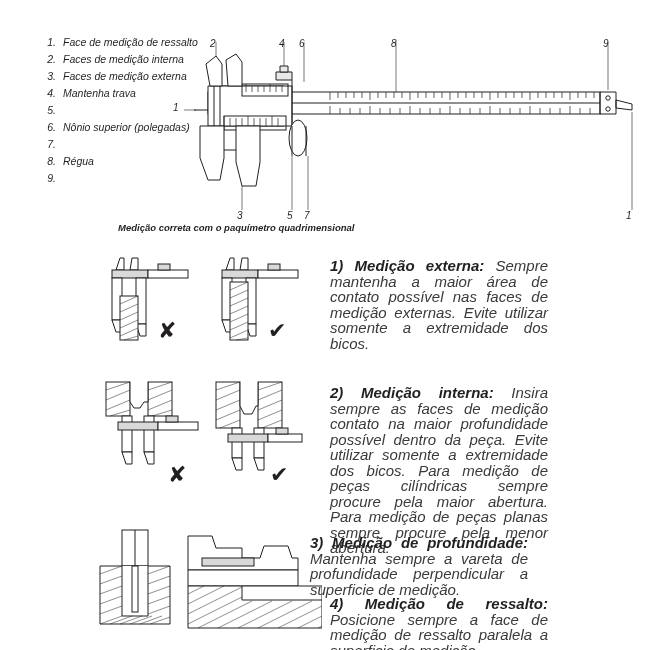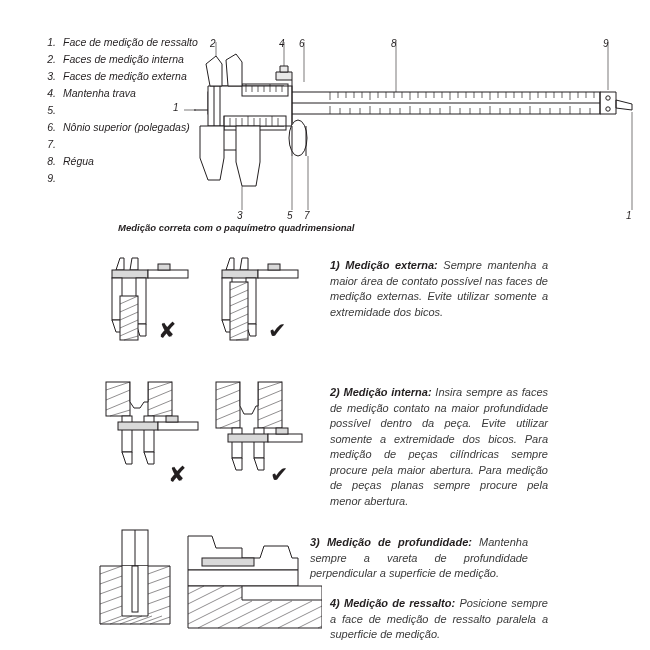--- a/index.html
+++ b/index.html
@@ -32,21 +32,21 @@
   }
 
   
   .section-title{
     position:absolute;left:118px;top:222px;
     font-size:9.5px;font-weight:bold;font-style:italic;color:#231f20;
   }
   .figs{position:absolute;}
   .txt{
     position:absolute;
-    font-size:11px;font-style:italic;line-height:15.5px;color:#3a3a3a;
+    font-size:15px;font-style:italic;line-height:15.5px;color:#3a3a3a;
     text-align:justify;
   }
   .txt b{font-weight:bold;color:#231f20;font-style:italic;}
 
   .blk1-figs{left:92px;top:252px;}
   .blk1-txt{left:330px;top:258px;width:218px;}
   .blk2-figs{left:92px;top:378px;}
   .blk2-txt{left:330px;top:385px;width:218px;}
   .blk3-figs{left:92px;top:528px;}
   .blk3-txt{left:310px;top:535px;width:218px;}

